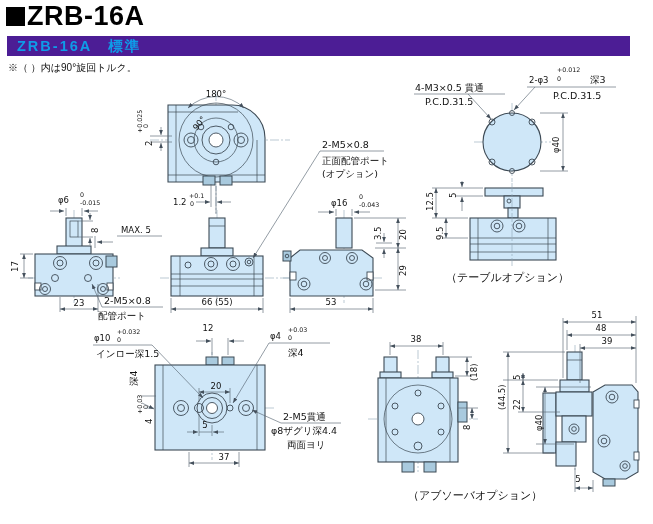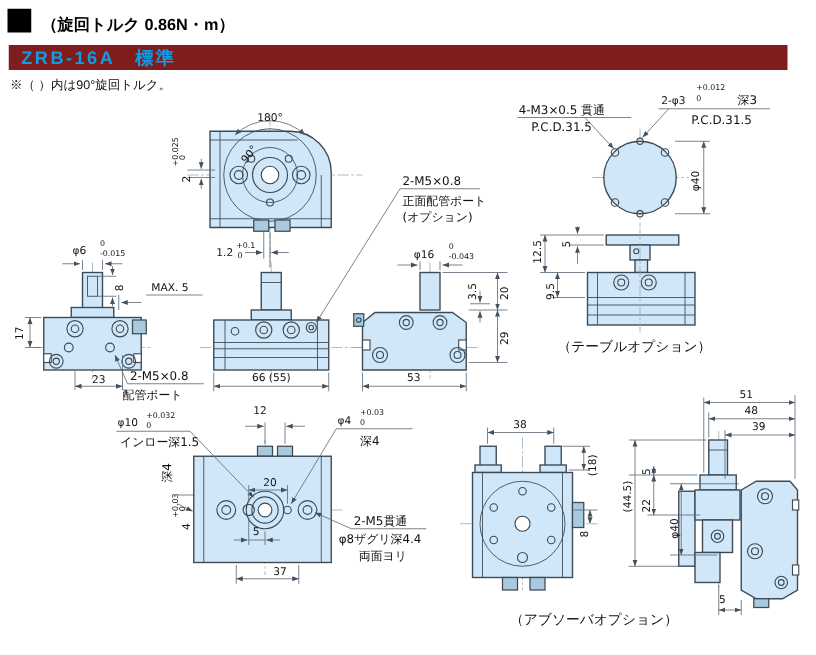--- a/index.html
+++ b/index.html
@@ -2,42 +2,42 @@
 <html><head>
 <meta charset="utf-8">
 <style>
   html,body{margin:0;padding:0}
   body{width:653px;height:524px;position:relative;background:#fff;
        font-family:"Liberation Sans",sans-serif;overflow:hidden}
   .hdr{position:absolute;left:6px;top:3px;display:flex;align-items:center}
   .sq{width:19px;height:19px;background:#000;margin-right:2px}
   .model{font-size:27px;font-weight:bold;color:#000;line-height:1;letter-spacing:.5px}
   .torque{font-size:13px;font-weight:bold;margin-left:6px;margin-top:8px}
-  .bar{position:absolute;left:7px;top:36px;width:623px;height:20px;background:#7f1d1d;
+  .bar{position:absolute;left:7px;top:36px;width:623px;height:20px;background:#4c1d95;
        display:flex;align-items:center}
   .bar span{color:#0e9ce8;font-weight:bold;font-size:14.5px;margin-left:10px;letter-spacing:2px}
   .note{position:absolute;left:8px;top:61px;font-size:10px;color:#111}
   svg{position:absolute;left:0;top:0}
   .p{fill:#cfe7f8;stroke:#3d4a55;stroke-width:1.1}
   .pd{fill:#a9cade;stroke:#3d4a55;stroke-width:1}
   .r{fill:none;stroke:#3d4a55;stroke-width:.9}
   .f{fill:none;stroke:#3d4a55;stroke-width:.7}
   .w{fill:#fff;stroke:#3d4a55;stroke-width:.9}
   .dim{fill:none;stroke:#5a6874;stroke-width:.65}
   .cl{fill:none;stroke:#8fa5b5;stroke-width:.6;stroke-dasharray:9 2 2 2}
   text{fill:#111;font-family:"DejaVu Sans",sans-serif}
   .td{font-size:8.5px}.ts{font-size:6.3px}.tl{font-size:9.5px}.tc{font-size:11px}
   .tm{text-anchor:middle}
 </style>
 </head>
 <body>
 
 <div class="hdr">
   <span class="sq"></span>
-  <span class="torque">（旋回トルク 0.86N・m）</span>
+  <span class="model">ZRB-16A</span>
 </div>
 <div class="bar">
   <span>ZRB-16A　標準</span>
 </div>
 <div class="note">※（ ）内は90°旋回トルク。</div>
 
 <svg width="653" height="524" viewBox="0 0 653 524">
   <defs>
     <marker id="ar" markerWidth="9" markerHeight="8" refX="8" refY="4" orient="auto-start-reverse">
       <path d="M0,1 L8,4 L0,7 Z" fill="#44505c"></path>

